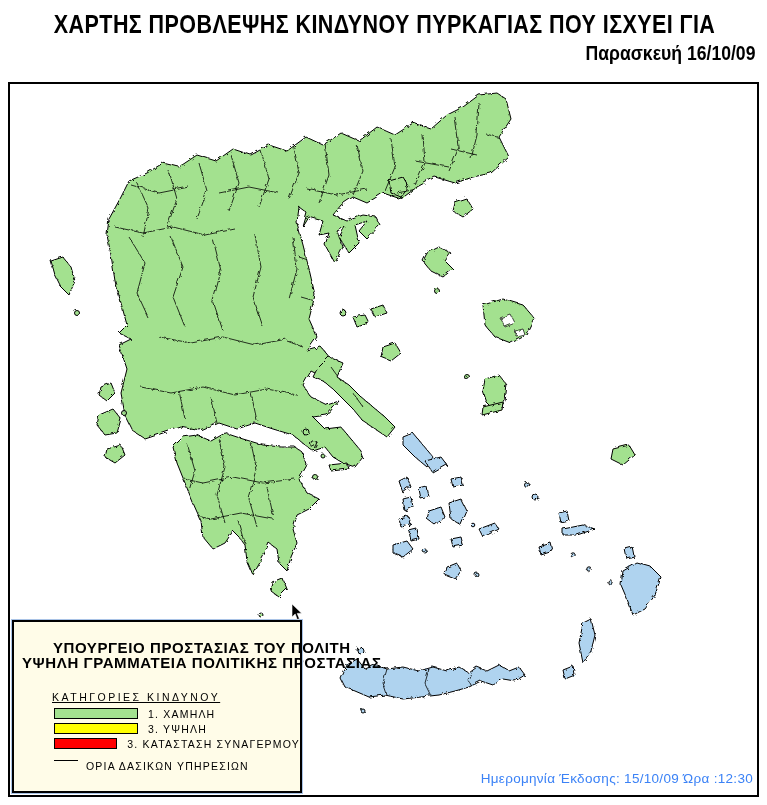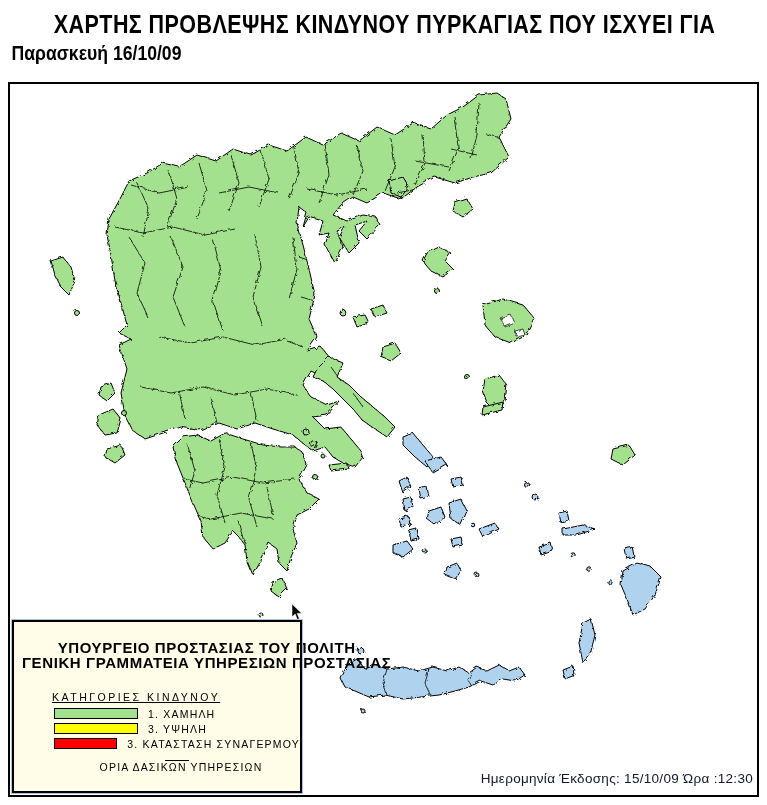--- a/index.html
+++ b/index.html
@@ -1,42 +1,42 @@
 <!DOCTYPE html>
 <html><head>
 <meta charset="utf-8">
 <style>
   html,body{margin:0;padding:0;background:#fff;}
   #page{position:relative;width:767px;height:805px;background:#fff;overflow:hidden;
         font-family:"Liberation Sans","DejaVu Sans",sans-serif;}
   
-  #titleblock{position:absolute;left:0;top:10px;width:767px;text-align:left;color:#000;}
+  #titleblock{position:absolute;left:0;top:10px;width:767px;text-align:right;color:#000;}
   .title-line1{display:inline-block;transform:scaleX(0.86);transform-origin:center;
     font-size:25px;font-weight:bold;letter-spacing:0.5px;white-space:nowrap;}
   .title-line2{display:inline-block;transform:scaleX(0.88);transform-origin:center;
     font-size:20px;font-weight:bold;margin-top:3px;white-space:nowrap;}
   
   #map-frame{position:absolute;left:8px;top:82px;width:747px;height:711px;
     border:2px solid #000;background:#fff;}
   #map-frame svg.mapsvg{position:absolute;left:0;top:0;}
   
   #legend{position:absolute;left:12px;top:620px;width:286px;height:169px;
     border:2px solid #000;outline:1px solid #a9c3e6;z-index:5;color:#000;}
   .lg-head{display:flex;align-items:flex-start;padding:7px 6px 0 8px;}
   .ministry{flex:1;text-align:center;padding-top:11px;font-size:15px;letter-spacing:0.6px;
     line-height:15px;white-space:nowrap;font-weight:bold;}
   .lg-title{margin:10px 0 5px 38px;font-size:10.5px;letter-spacing:2.5px;font-weight:normal;text-decoration:underline;}
   .lg-row{display:flex;margin:2px 0 0 40px;height:13px;}
   .swatch{width:84px;height:11px;border:1px solid #000;box-sizing:border-box;}
   .lg-label{margin-left:10px;font-size:10.5px;letter-spacing:1.2px;white-space:nowrap;}
-  .lg-bound{display:flex;align-items:center;margin:9px 0 0 40px;flex-direction:column;}
+  .lg-bound{display:flex;margin:9px 0 0 40px;}
   .bound-line{width:24px;height:0;border-top:1.5px solid #000;}
   .bound-label{margin-left:8px;font-size:10.5px;letter-spacing:1.2px;white-space:nowrap;}
   
-  #issue-line{position:absolute;right:14px;top:771px;font-size:13.5px;color:#0f172a;
+  #issue-line{position:absolute;right:14px;top:771px;font-size:13.5px;color:#3b82f6;
     letter-spacing:0.3px;z-index:4;}
   
   #cursor{position:absolute;left:290px;top:604px;z-index:9;}
 </style>
 </head>
 <body>
 
 <div id="page">
 
   <div id="titleblock">
@@ -173,21 +173,21 @@
         <path id="lgBot" d="M 11,30 A 16,16 0 0 0 43,30" fill="none"></path>
         <text font-size="4.6" font-weight="bold" fill="#ffffff" letter-spacing="0.4">
           <textPath href="#lgTop" startOffset="50%" text-anchor="middle">ΠΟΛΙΤΙΚΗ ΠΡΟΣΤΑΣΙΑ</textPath>
         </text>
         <text font-size="4.6" font-weight="bold" fill="#ffffff" letter-spacing="0.6">
           <textPath href="#lgBot" startOffset="50%" text-anchor="middle">ΕΛΛΑΣ</textPath>
         </text>
       </svg>
       <div class="ministry">
         <div>ΥΠΟΥΡΓΕΙΟ ΠΡΟΣΤΑΣΙΑΣ ΤΟΥ ΠΟΛΙΤΗ</div>
-        <div>ΓΕΝΙΚΗ ΓΡΑΜΜΑΤΕΙΑ ΥΠΗΡΕΣΙΩΝ ΠΡΟΣΤΑΣΙΑΣ</div>
+        <div>ΥΨΗΛΗ ΓΡΑΜΜΑΤΕΙΑ ΠΟΛΙΤΙΚΗΣ ΠΡΟΣΤΑΣΙΑΣ</div>
       </div>
     </div>
     <div class="lg-title">ΚΑΤΗΓΟΡΙΕΣ ΚΙΝΔΥΝΟΥ</div>
 
     <div class="lg-row">
       <div class="swatch" style="background-color: rgb(163, 225, 143);"></div>
       <span class="lg-label">1. ΧΑΜΗΛΗ</span>
     </div>
     <div class="lg-row">
       <div class="swatch" style="background-color: rgb(255, 255, 0);"></div>

